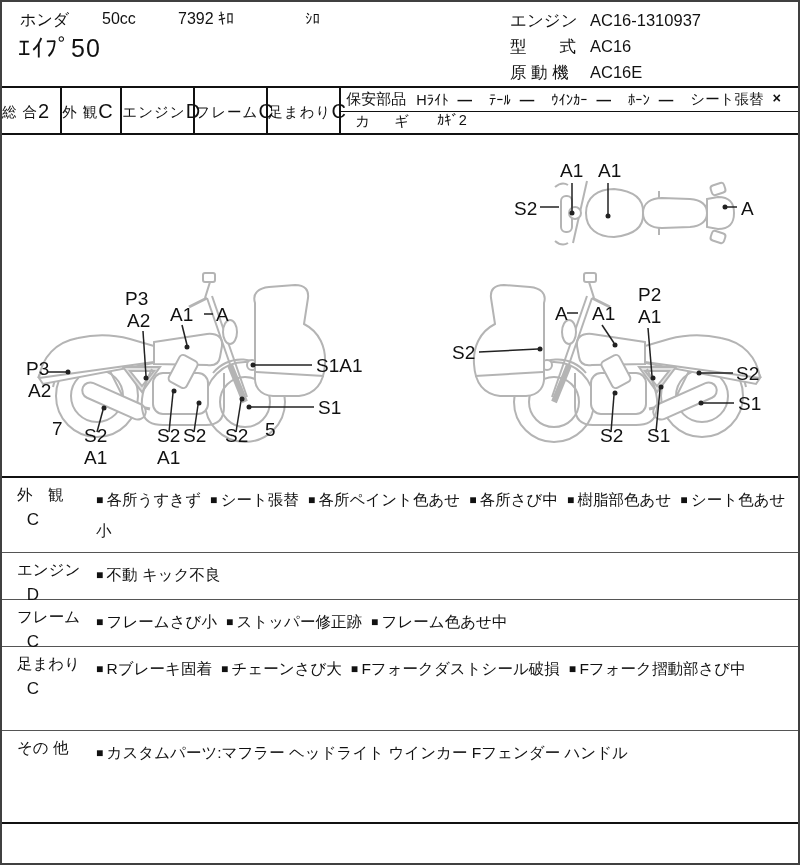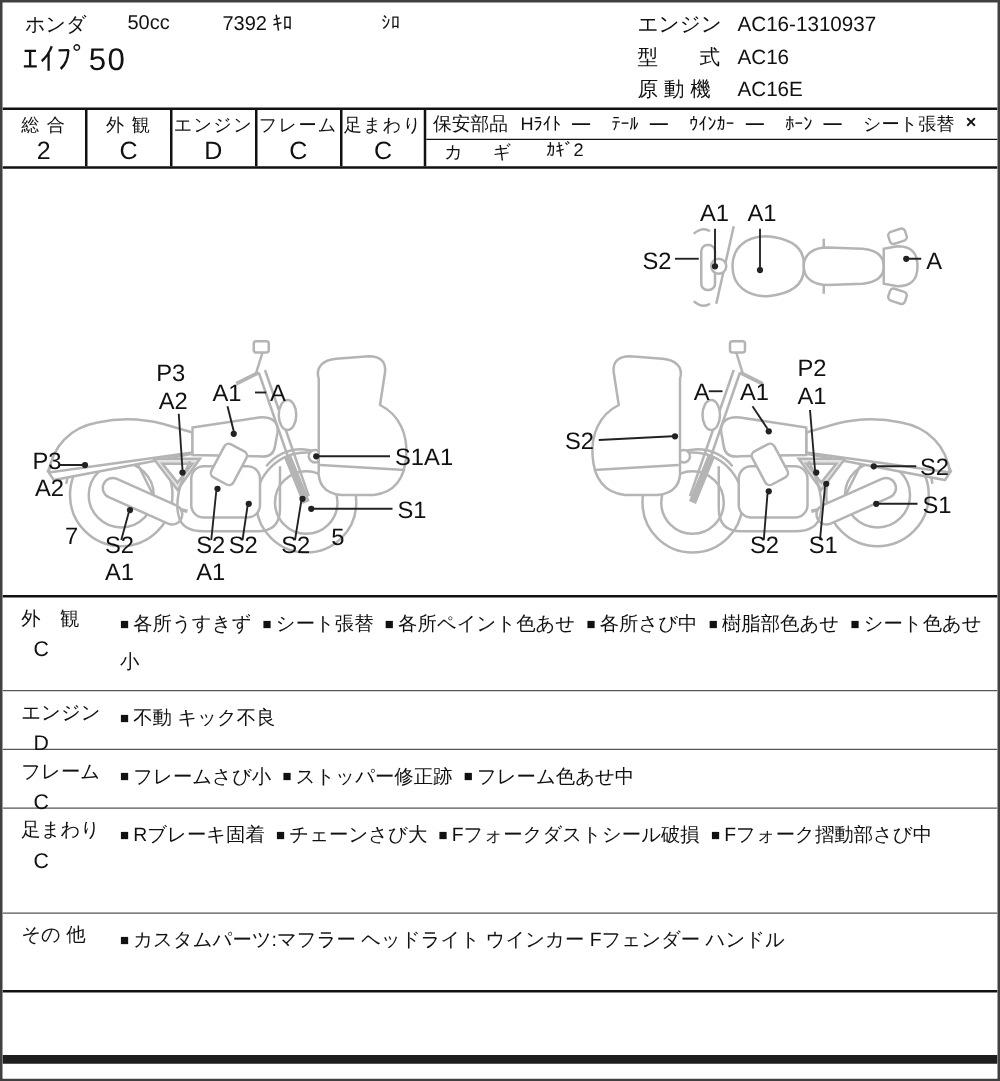--- a/index.html
+++ b/index.html
@@ -12,21 +12,21 @@
   .hdr-maker{position:absolute;left:18px;top:8px;font-size:16px;}
   .hdr-cc{position:absolute;left:100px;top:8px;font-size:16px;}
   .hdr-mileage{position:absolute;left:176px;top:8px;font-size:16px;}
   .hdr-color{position:absolute;left:303px;top:8px;font-size:15px;}
   .hdr-model-name{position:absolute;left:16px;top:32px;font-size:25px;letter-spacing:1px;}
   .hdr-right{position:absolute;left:508px;top:5px;font-size:16.5px;line-height:26px;}
   .hdr-right .hlabel{display:inline-block;min-width:80px;}
 
   
   .score-row{display:flex;height:49px;border-top:2px solid #111;border-bottom:2px solid #111;}
-  .score-box{width:73px;border-right:2px solid #111;display:flex;flex-direction:column;align-items:center;}
+  .score-box{width:73px;border-right:2px solid #111;display:flex;flex-direction:row;align-items:center;}
   .score-label{font-size:14.5px;padding-top:3px;letter-spacing:1px;white-space:nowrap;}
   .score-grade{font-size:20px;line-height:22px;}
   .safety-box{flex:1;display:flex;flex-direction:column;font-size:14.5px;}
   .safety-top{height:24px;border-bottom:1px solid #111;display:flex;align-items:center;padding-left:5px;}
   .safety-title{font-size:15px;margin-right:10px;white-space:nowrap;}
   .safety-item{display:flex;gap:9px;margin-right:17px;white-space:nowrap;}
   .safety-item .st{font-weight:bold;}
   .safety-bottom{flex:1;display:flex;align-items:flex-start;padding-left:14px;}
   .key-label{letter-spacing:10px;margin-right:18px;}
 
@@ -289,21 +289,21 @@
   </div>
 
   <div class="cond-row" style="height:84px">
     <div class="cond-label-col">
       <div class="cond-label">足まわり</div>
       <div class="cond-grade">C</div>
     </div>
     <div class="cond-text"><span class="bullet-item">Rブレーキ固着</span><span class="bullet-item">チェーンさび大</span><span class="bullet-item">Fフォークダストシール破損</span><span class="bullet-item">Fフォーク摺動部さび中</span></div>
   </div>
 
-  <div class="cond-row" style="height:62px">
+  <div class="cond-row" style="height:92px">
     <div class="cond-label-col">
       <div class="cond-label">その 他</div>
       <div class="cond-grade"></div>
     </div>
     <div class="cond-text"><span class="bullet-item">カスタムパーツ:マフラー ヘッドライト ウインカー Fフェンダー ハンドル</span></div>
   </div>
 
   <div class="empty-row"></div>
   <div class="bottom-bar"></div>
 

